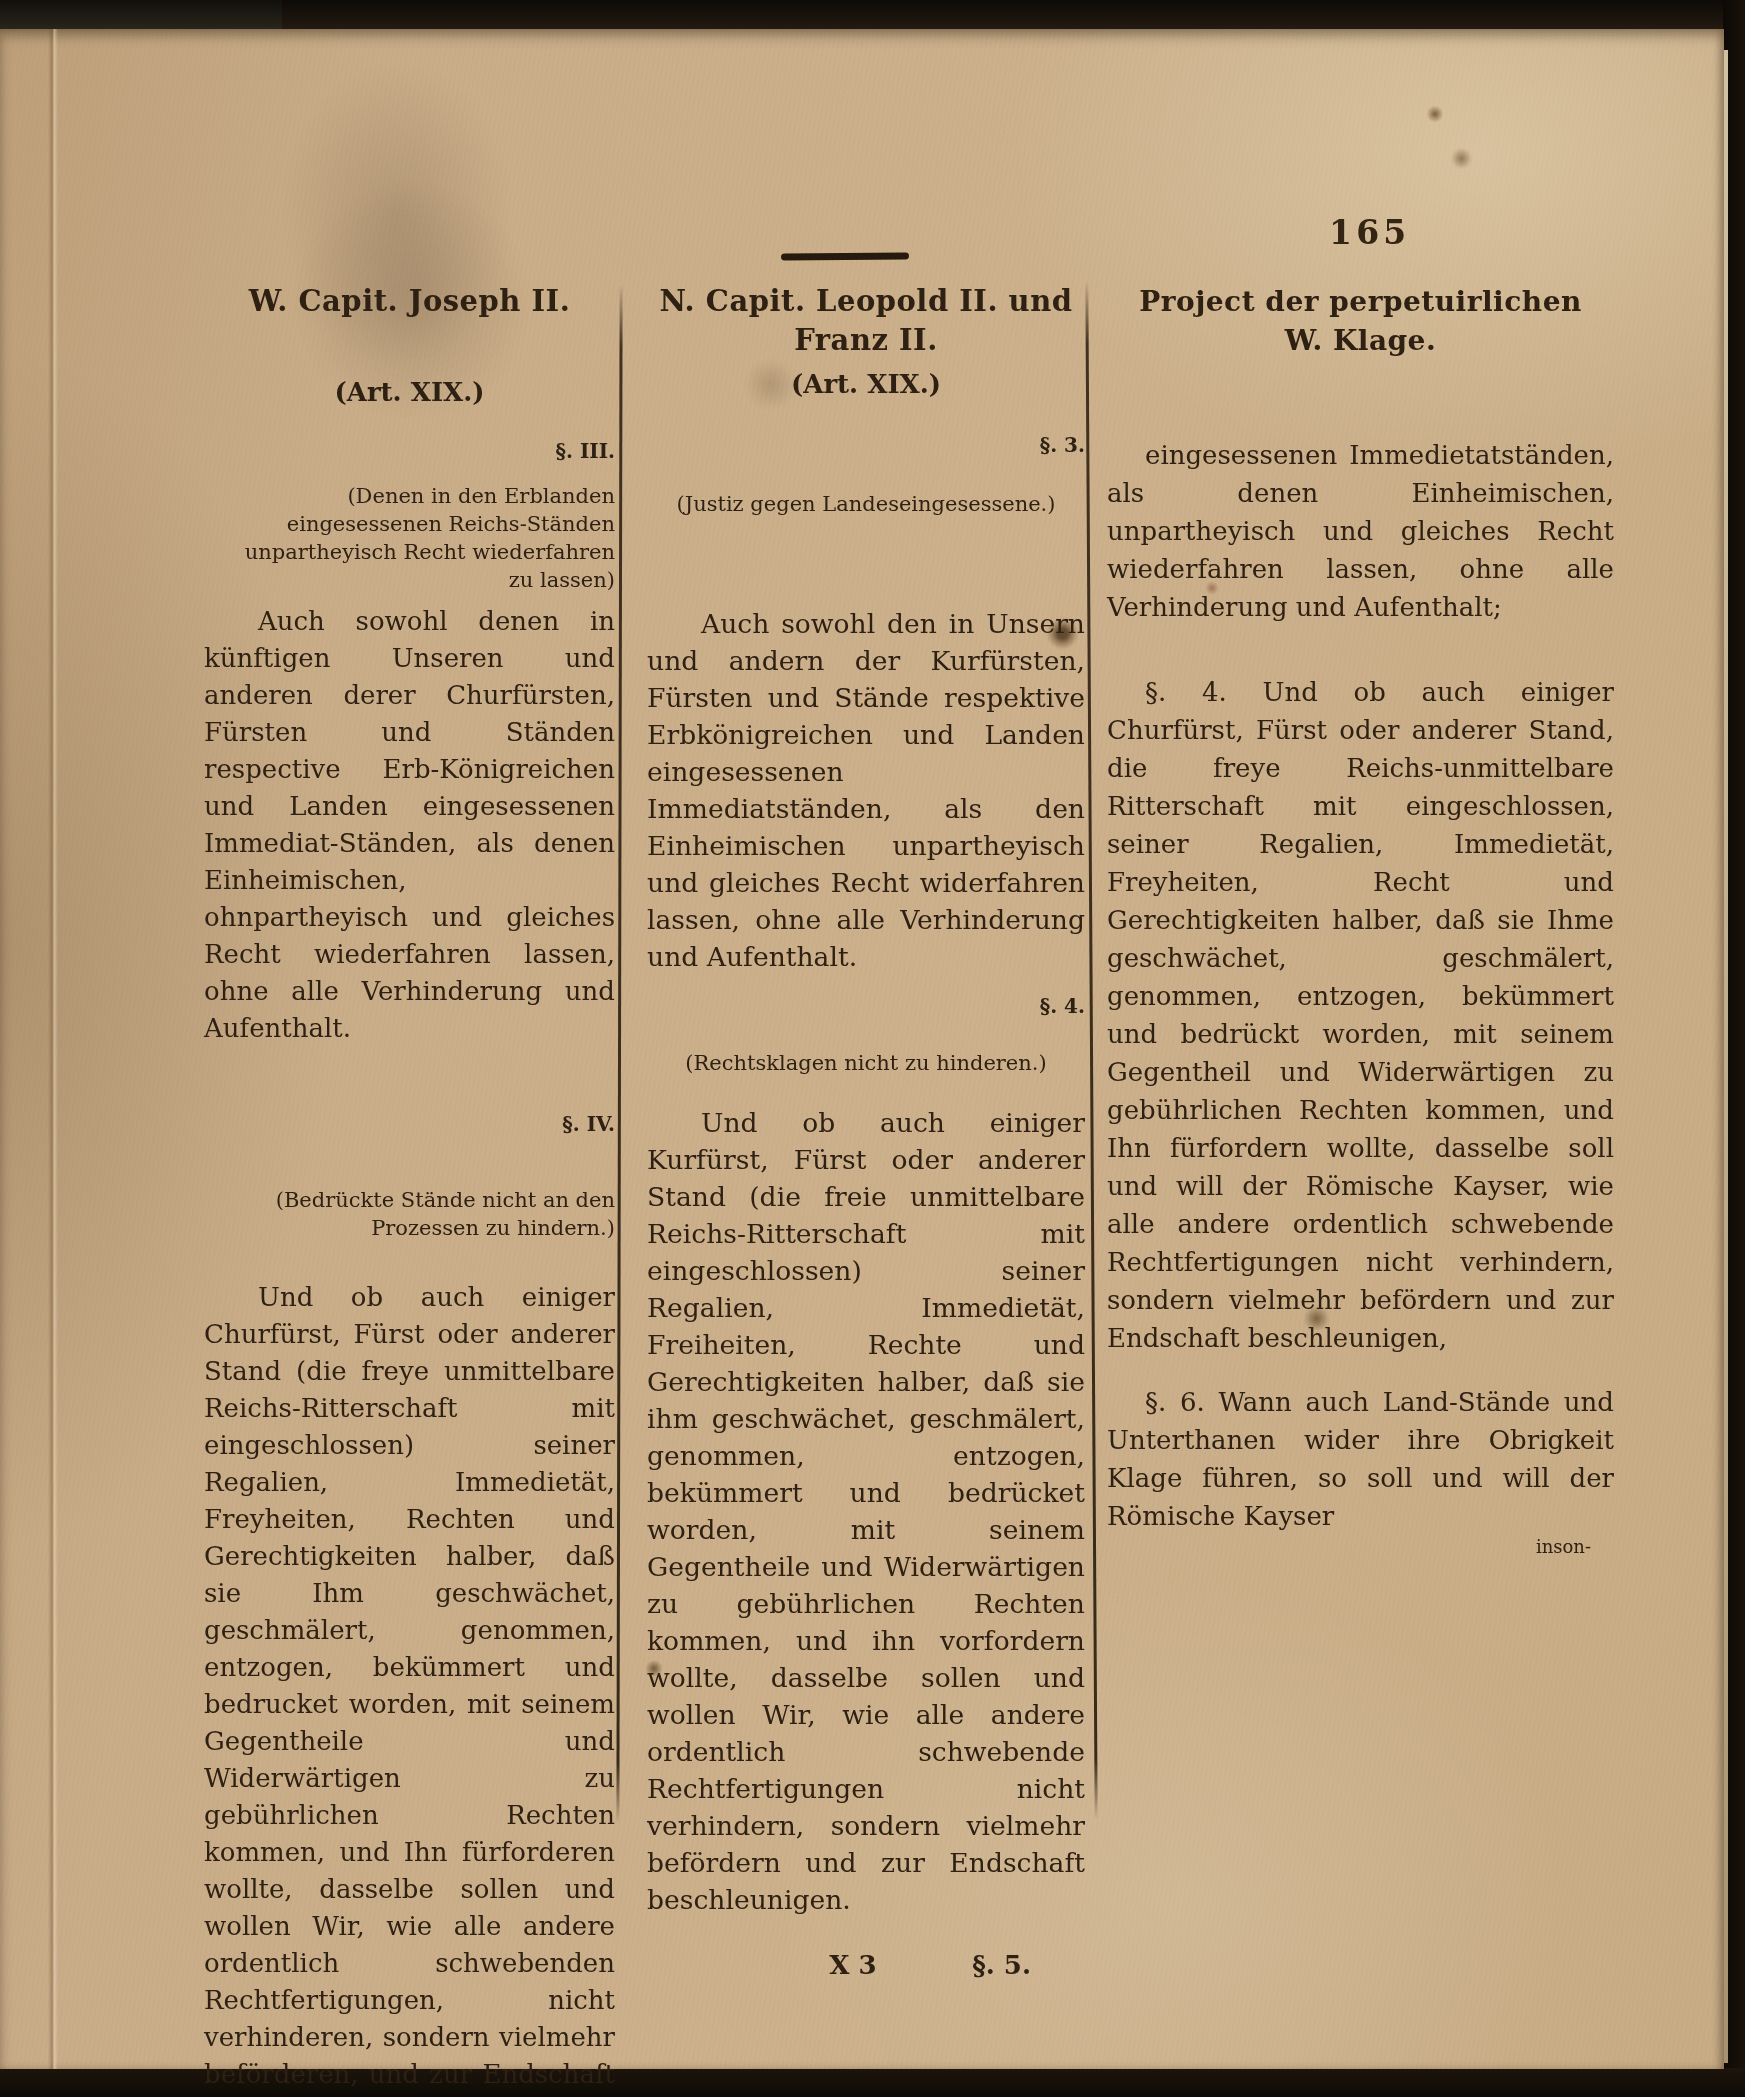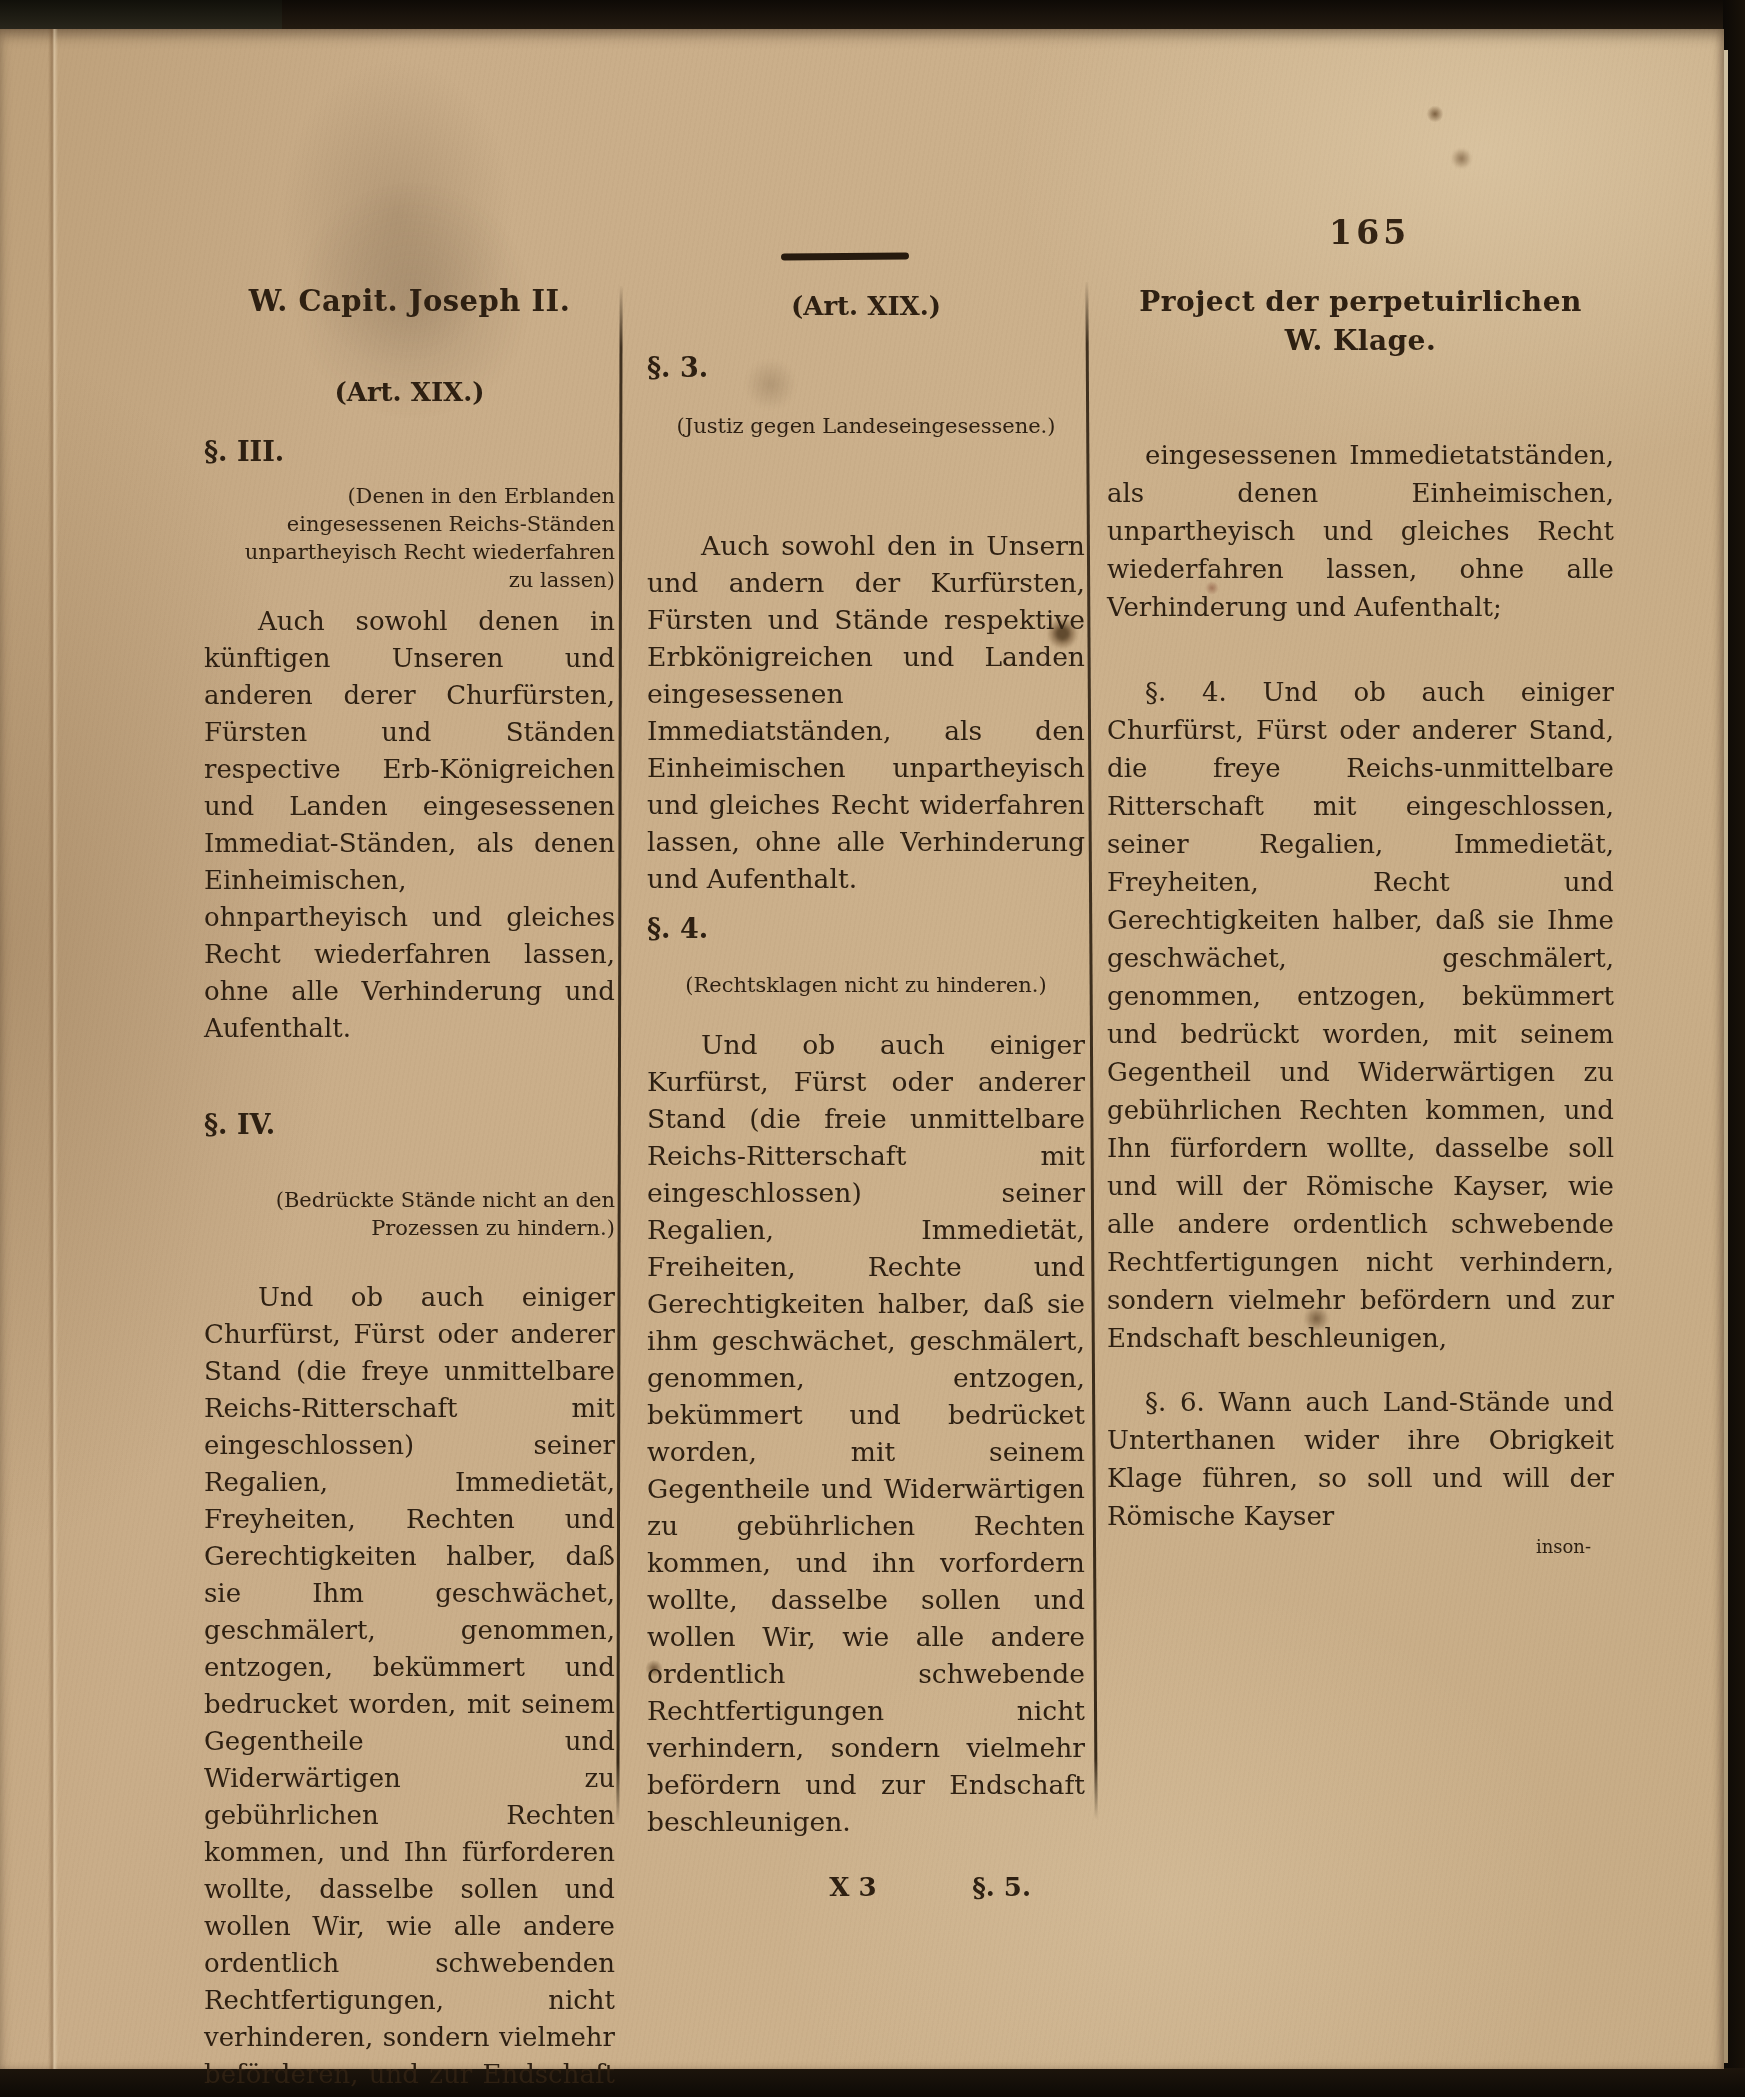--- a/index.html
+++ b/index.html
@@ -58,21 +58,21 @@
   .divider.d1{left:618px;top:286px;height:1538px;transform:rotate(.12deg);}
   .divider.d2{left:1090px;top:282px;height:1538px;transform:rotate(-.35deg);}
 
   .col{position:absolute;top:282px;color:#2e2012;}
   .col--left{left:204px;width:411px;}
   .col--middle{left:647px;width:438px;}
   .col--right{left:1107px;width:507px;}
 
   .col-title{font-weight:bold;text-align:center;font-size:29px;line-height:39px;letter-spacing:0.5px;}
   .art-heading{text-align:center;font-weight:bold;font-size:26px;line-height:34px;}
-  .sec-heading{text-align:left;font-weight:bold;font-size:27px;line-height:31px;}
+  .sec-heading{text-align:right;font-weight:bold;font-size:20px;line-height:31px;}
   .note{font-size:21px;line-height:28px;}
   .note--hang{padding-left:34px;text-indent:-34px;text-align:right;}
   .note--center{text-align:center;}
   .body-par{font-size:26px;line-height:37px;text-align:justify;text-indent:54px;}
   .body-par--noindent{text-indent:0;}
   .col--middle .body-par{font-size:26.6px;line-height:37px;}
   .col--right .body-par{font-size:26px;line-height:38px;text-indent:38px;}
 
   
   .col--left .art-heading{margin-top:54px;}
@@ -136,20 +136,24 @@
   <div class="sec-heading h1">§. III.</div>
   <div class="note note--hang n1">(Denen in den Erblanden eingesessenen Reichs-Ständen unpartheyisch Recht wiederfahren zu lassen)</div>
   <div class="body-par p1">Auch sowohl denen in künftigen Unseren und anderen derer Churfürsten, Fürsten und Ständen respective Erb-Königreichen und Landen eingesessenen Immediat-Ständen, als denen Einheimischen, ohnpartheyisch und gleiches Recht wiederfahren lassen, ohne alle Verhinderung und Aufenthalt.</div>
   <div class="sec-heading h2">§. IV.</div>
   <div class="note note--hang n2">(Bedrückte Stände nicht an den Prozessen zu hindern.)</div>
   <div class="body-par p2">Und ob auch einiger Churfürst, Fürst oder anderer Stand (die freye unmittelbare Reichs-Ritterschaft mit eingeschlossen) seiner Regalien, Immedietät, Freyheiten, Rechten und Gerechtigkeiten halber, daß sie Ihm geschwächet, geschmälert, genommen, entzogen, bekümmert und bedrucket worden, mit seinem Gegentheile und Widerwärtigen zu gebührlichen Rechten kommen, und Ihn fürforderen wollte, dasselbe sollen und wollen Wir, wie alle andere ordentlich schwebenden Rechtfertigungen, nicht verhinderen, sondern vielmehr beförderen, und zur Endschaft beschleunigen.</div>
 
 </div>
 
 <div class="col col--middle">
+  <div class="col-title">
+    <div>N. Capit. Leopold II. und</div>
+    <div>Franz II.</div>
+  </div>
   <div class="art-heading">(Art. XIX.)</div>
   <div class="sec-heading h1">§. 3.</div>
   <div class="note note--center n1">(Justiz gegen Landeseingesessene.)</div>
   <div class="body-par p1">Auch sowohl den in Unsern und andern der Kurfürsten, Fürsten und Stände respektive Erbkönigreichen und Landen eingesessenen Immediatständen, als den Einheimischen unpartheyisch und gleiches Recht widerfahren lassen, ohne alle Verhinderung und Aufenthalt.</div>
   <div class="sec-heading h2">§. 4.</div>
   <div class="note note--center n2">(Rechtsklagen nicht zu hinderen.)</div>
   <div class="body-par p2">Und ob auch einiger Kurfürst, Fürst oder anderer Stand (die freie unmittelbare Reichs-Ritterschaft mit eingeschlossen) seiner Regalien, Immedietät, Freiheiten, Rechte und Gerechtigkeiten halber, daß sie ihm geschwächet, geschmälert, genommen, entzogen, bekümmert und bedrücket worden, mit seinem Gegentheile und Widerwärtigen zu gebührlichen Rechten kommen, und ihn vorfordern wollte, dasselbe sollen und wollen Wir, wie alle andere ordentlich schwebende Rechtfertigungen nicht verhindern, sondern vielmehr befördern und zur Endschaft beschleunigen.</div>
   <div class="bottom-row">
     <span class="signature-mark">X 3</span>
     <span class="catchword">§. 5.</span>

